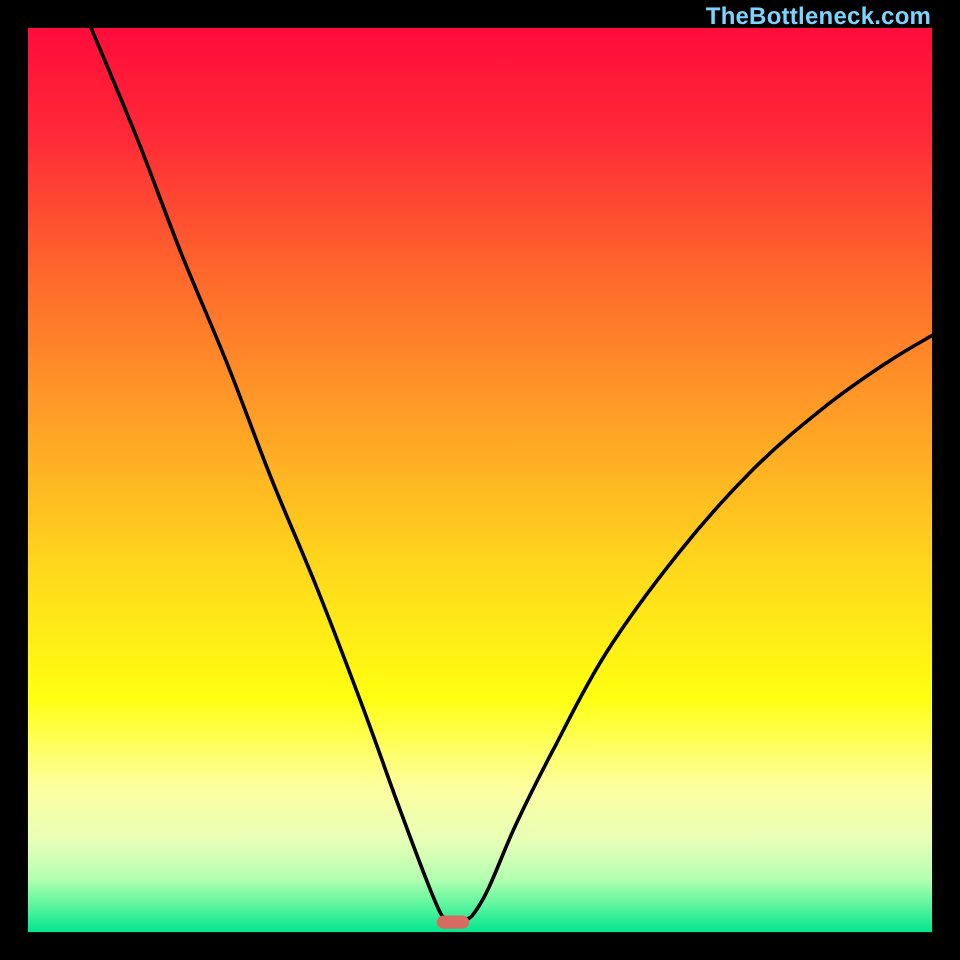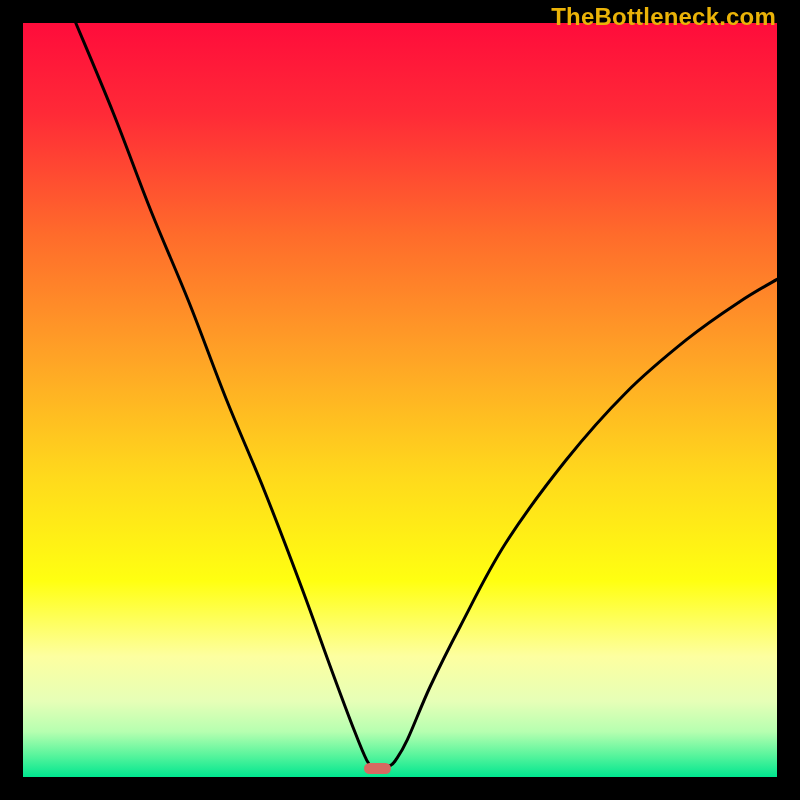--- a/index.html
+++ b/index.html
@@ -36,23 +36,23 @@
     left: 0;
     top: 0;
     width: 754px;
     height: 754px;
   }
   .watermark {
     position: absolute;
     top: 3px;
     right: 24px;
     font-family: Arial, Helvetica, sans-serif;
-    font-size: 24px;
+    font-size: 20px;
     font-weight: 600;
-    color: #eab308;
+    color: #7dd3fc;
     letter-spacing: 0.2px;
     pointer-events: none;
   }
   .marker {
     position: absolute;
     border-radius: 999px;
     background: #d76a61;
   }
 </style>
 </head>

